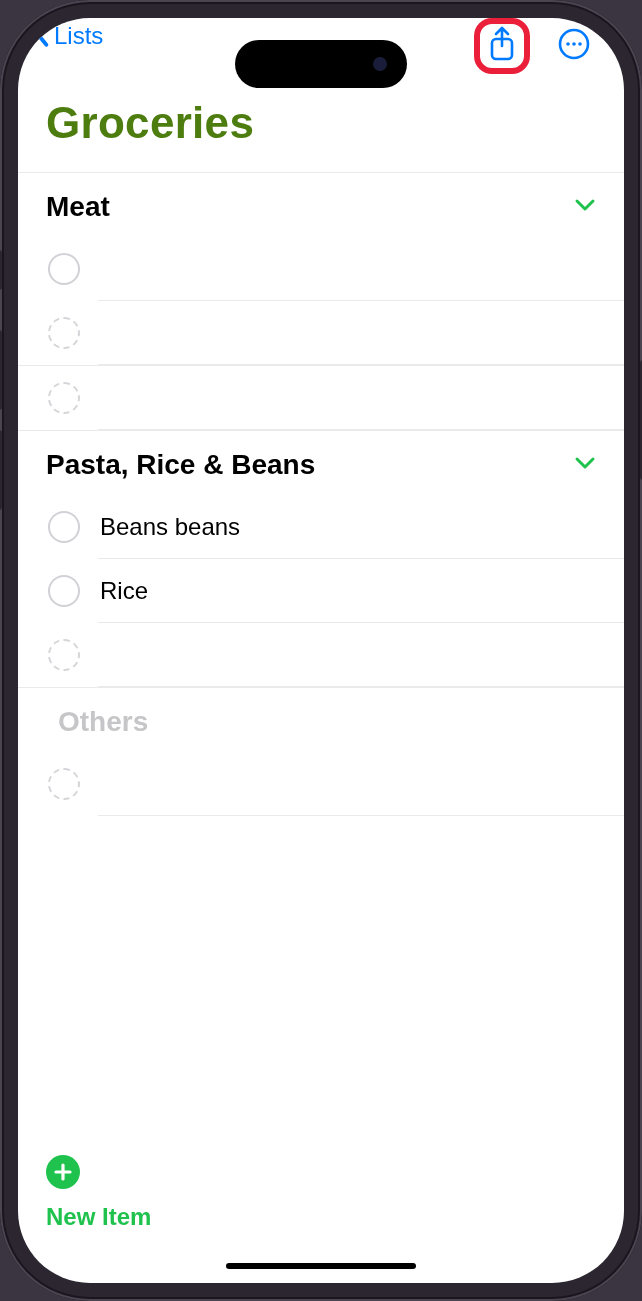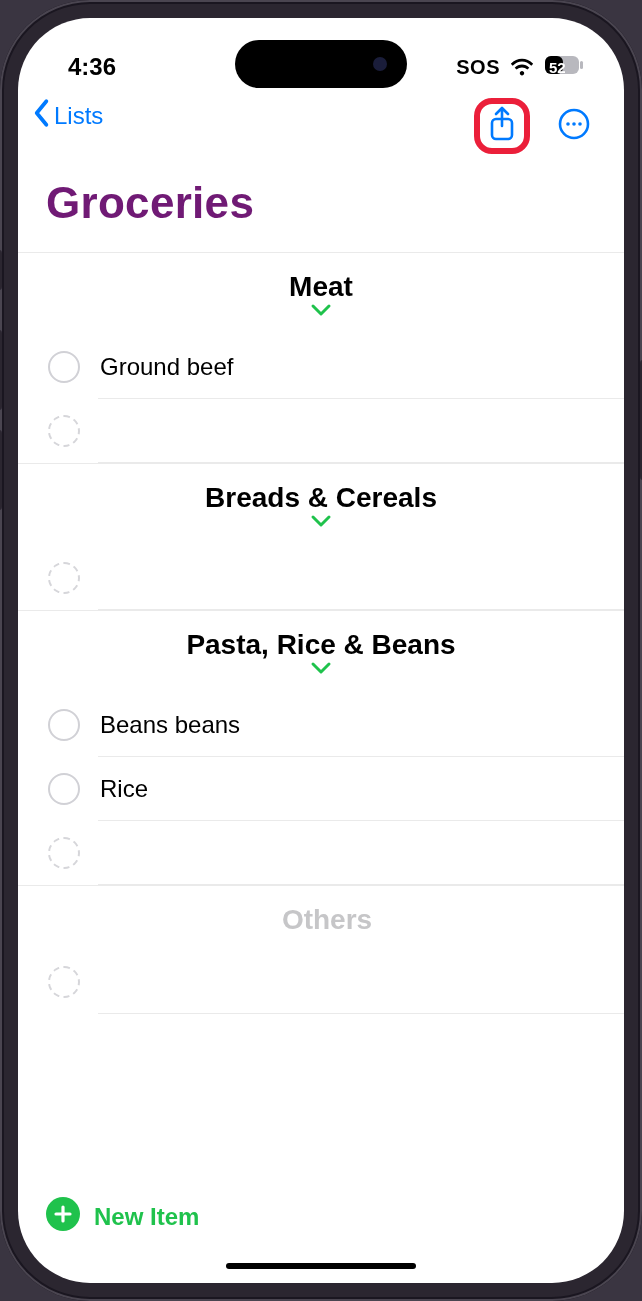--- a/index.html
+++ b/index.html
@@ -71,28 +71,27 @@
     justify-content: space-between;
     align-items: flex-start;
     padding: 0 22px 0 12px;
   }
   .nav-left { display:flex; align-items:center; gap:2px; color:#007aff; font-size:24px; }
   .nav-right { display:flex; align-items:center; gap:16px; }
   .nav-btn { width:56px; height:56px; display:flex; align-items:center; justify-content:center; border-radius:16px; }
   .highlight { border: 6px solid #eb1f3a; border-radius: 18px; }
 
   .content { flex:1; overflow:hidden; padding: 0 0 0 0; }
-  .title { color:#701a75; font-size:44px; font-weight:700; padding: 14px 28px 24px; letter-spacing:.3px; }
+  .title { color:#4d7c0f; font-size:44px; font-weight:700; padding: 14px 28px 24px; letter-spacing:.3px; }
 
   .section { border-top:1px solid #eaeaea; }
   .section:first-of-type { border-top:none; }
   .section-header {
     display:flex; justify-content:space-between; align-items:center;
     padding: 18px 28px 14px 28px;
-    flex-direction: column;
   }
   .section-title { font-size:28px; font-weight:700; }
   .section-title.dim { color:#c6c6c8;margin-left:12px; }
   .chev-down { color:#1fc24c; }
 
   .item-row {
     display:flex; align-items:center; gap:20px;
     padding: 16px 28px 16px 30px;
     position:relative;
   }
@@ -105,22 +104,22 @@
     width:32px; height:32px; border-radius:50%;
     border:2.5px solid #d1d1d6; flex-shrink:0;
   }
   .item-circle.dashed { border:2.5px dashed #d6d6da; }
   .item-label { font-size:24px; }
 
   .bottom-bar {
     padding: 0 28px 52px;
   }
   .new-item {
-    display:flex; align-items:flex-end; gap:14px;
-    color:#1fc24c; font-size:24px; font-weight:600;
+    display:flex; align-items:flex-start; gap:14px;
+    color:#1fc24c; font-size:24px; font-weight:600;flex-direction:column;
   }
   .plus-circle {
     width:34px; height:34px; border-radius:50%;
     background:#1fc24c; display:flex; align-items:center; justify-content:center;
   }
   .home-ind {
     position:absolute; bottom:14px; left:50%; transform:translateX(-50%);
     width:190px; height:6px; background:#000; border-radius:4px;
   }
 </style>
@@ -128,39 +127,20 @@
 <body>
 
 <div class="device">
   <div class="side-btn b1"></div>
     <div class="side-btn b2"></div>
     <div class="side-btn b3"></div>
     <div class="side-btn b4"></div>
   <div class="screen">
     <div class="notch"></div>
 
-    <div class="status-bar">
-      <div class="status-time">4:36</div>
-      <div class="status-right">
-        <span class="sos">SOS</span>
-        <span class="wifi">
-          <svg width="26" height="20" viewBox="0 0 26 20">
-              <path d="M13 18.5c1.2 0 2.2-1 2.2-2.2 0-1.2-1-2.2-2.2-2.2s-2.2 1-2.2 2.2c0 1.2 1 2.2 2.2 2.2zm-5.4-5.9c1.5-1.4 3.4-2.2 5.4-2.2s3.9.8 5.4 2.2l1.9-1.9C18.2 8.6 15.7 7.6 13 7.6S7.8 8.6 5.7 10.7l1.9 1.9zm-3.9-3.9C6.4 6 9.6 4.5 13 4.5s6.6 1.5 9.3 4.2l1.9-1.9C20.9 3.5 17.1 1.8 13 1.8S5.1 3.5 1.8 6.8l1.9 1.9z" fill="#000"></path>
-            </svg>
-        </span>
-        <span class="battery-wrap">
-          <svg class="battery" width="40" height="20" viewBox="0 0 40 20">
-            <rect x="1" y="1" width="34" height="18" rx="6" fill="#b8b8be"></rect>
-            <rect x="1" y="1" width="18" height="18" rx="6" fill="#000"></rect>
-            <rect x="36" y="6" width="3" height="8" rx="1.5" fill="#b8b8be"></rect>
-          </svg>
-          <span class="battery-pct">52</span>
-        </span>
-      </div>
-    </div>
 
     <div class="nav-bar">
       <div class="nav-left">
         <span>
           <svg width="22" height="30" viewBox="0 0 16 28">
               <path d="M13 3 L4 14 L13 25" stroke="#007aff" stroke-width="3.5" fill="none" stroke-linecap="round" stroke-linejoin="round"></path>
             </svg>
         </span>
         <span>Lists</span>
       </div>
@@ -193,36 +173,27 @@
         <div class="section-header">
           <span class="section-title">Meat</span>
           <span class="chev-down">
             <svg width="22" height="14" viewBox="0 0 22 14">
                 <path d="M3 3 L11 11 L19 3" stroke="#1fc24c" stroke-width="3" fill="none" stroke-linecap="round" stroke-linejoin="round"></path>
               </svg>
           </span>
         </div>
         <div class="item-row">
           <span class="item-circle"></span>
-          <span class="item-label">Ground beef</span>
-        </div>
-        <div class="item-row">
-          <span class="item-circle dashed"></span>
-        </div>
-      </div>
-
-      <div class="section">
-        <div class="section-header">
-          <span class="section-title">Breads &amp; Cereals</span>
-          <span class="chev-down">
-            <svg width="22" height="14" viewBox="0 0 22 14">
-                <path d="M3 3 L11 11 L19 3" stroke="#1fc24c" stroke-width="3" fill="none" stroke-linecap="round" stroke-linejoin="round"></path>
-              </svg>
-          </span>
-        </div>
+        </div>
+        <div class="item-row">
+          <span class="item-circle dashed"></span>
+        </div>
+      </div>
+
+      <div class="section">
         <div class="item-row">
           <span class="item-circle dashed"></span>
         </div>
       </div>
 
       <div class="section">
         <div class="section-header">
           <span class="section-title">Pasta, Rice &amp; Beans</span>
           <span class="chev-down">
             <svg width="22" height="14" viewBox="0 0 22 14">

